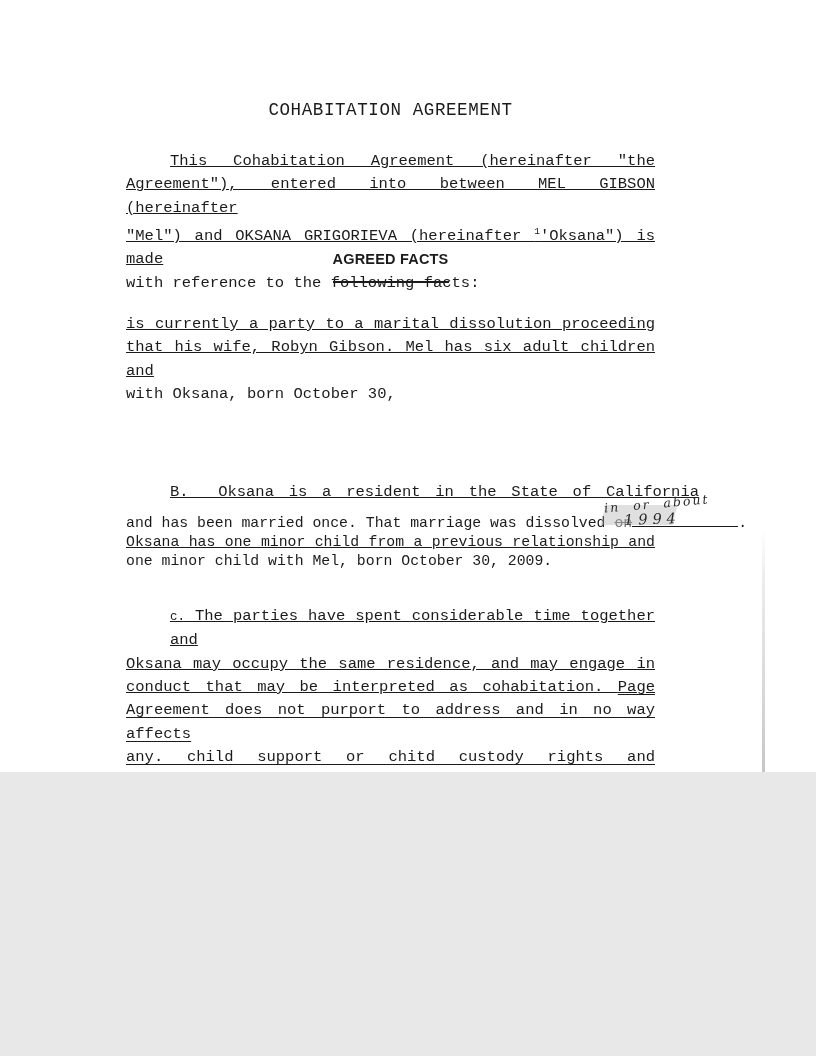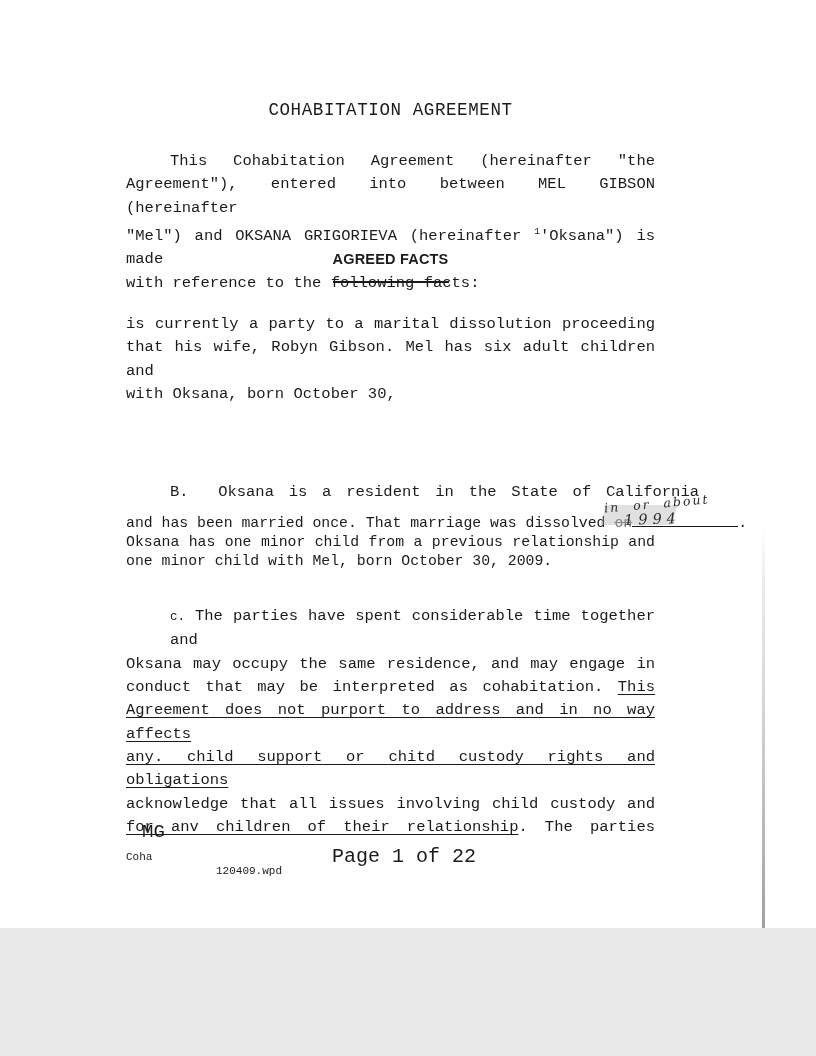--- a/index.html
+++ b/index.html
@@ -1,39 +1,39 @@
 <!DOCTYPE html>
 <html><head>
 <meta charset="utf-8">
 <style>
   html, body { margin: 0; padding: 0; background: #e8e8e8; }
   .page {
     position: relative;
     width: 816px;
-    height: 928px;
+    height: 772px;
     background: #ffffff;
     overflow: hidden;
     font-family: "Liberation Mono", "DejaVu Sans Mono", monospace;
     color: #1b1b1b;
   }
   .doc-title {
     position: absolute;
     left: 126px; top: 100px; width: 529px;
     text-align: center;
     font-size: 17.5px;
     letter-spacing: 0.6px;
     white-space: nowrap;
   }
   .textcol {
     position: absolute;
     left: 126px; width: 529px;
     font-size: 15.5px;
     line-height: 23.33px;
   }
-  .jline { text-align: justify; text-align-last: justify; }
+  .jline { text-align: justify; text-align-last: justify; text-decoration: underline; }
   .indent { padding-left: 44px; }
   .heading-wrap {
     position: absolute;
     left: 126px; top: 251px; width: 529px;
     text-align: center;
   }
   .heading-wrap .heading-text {
     display: inline-block;
     font-family: "Liberation Sans", sans-serif;
     font-weight: 700;
@@ -151,21 +151,21 @@
 
   <div class="hw-overlay">
     <div class="hw-box"></div>
     <div class="hw-top">in or about</div>
     <div class="hw-year">1994</div>
   </div>
 
   <div class="textcol" style="top:605px">
     <div class="jline indent"><span class="c-marker">c.</span><span> The parties have spent considerable time together and</span></div>
     <div class="jline">Oksana may occupy the same residence, and may engage in</div>
-    <div class="jline"><span>conduct that may be interpreted as cohabitation. </span><span class="u">This</span></div>
+    <div class="jline"><span>conduct that may be interpreted as cohabitation. </span><span class="u">Page</span></div>
     <div class="jline u">Agreement does not purport to address and in no way affects</div>
     <div class="jline u">any. child support or chitd custody rights and obligations</div>
     <div class="jline">acknowledge that all issues involving child custody and</div>
     <div class="jline"><span class="u">for anv children of their relationship</span><span>. The parties</span></div>
   </div>
 
   <div class="footer-initials">MG</div>
 
   <div class="footer-row">
     <span class="footer-docref">Coha</span>

